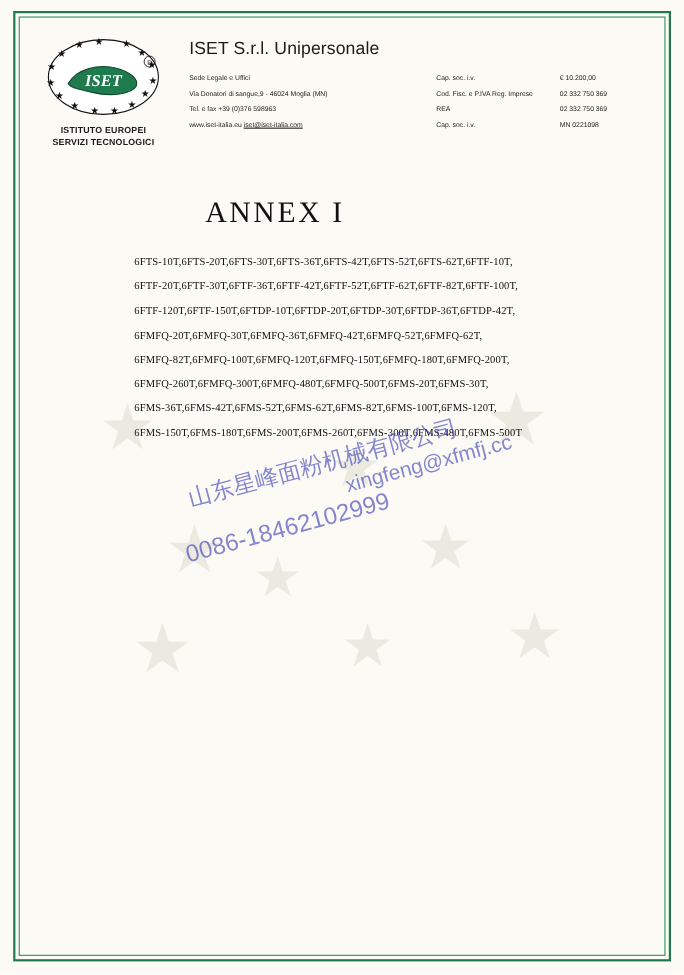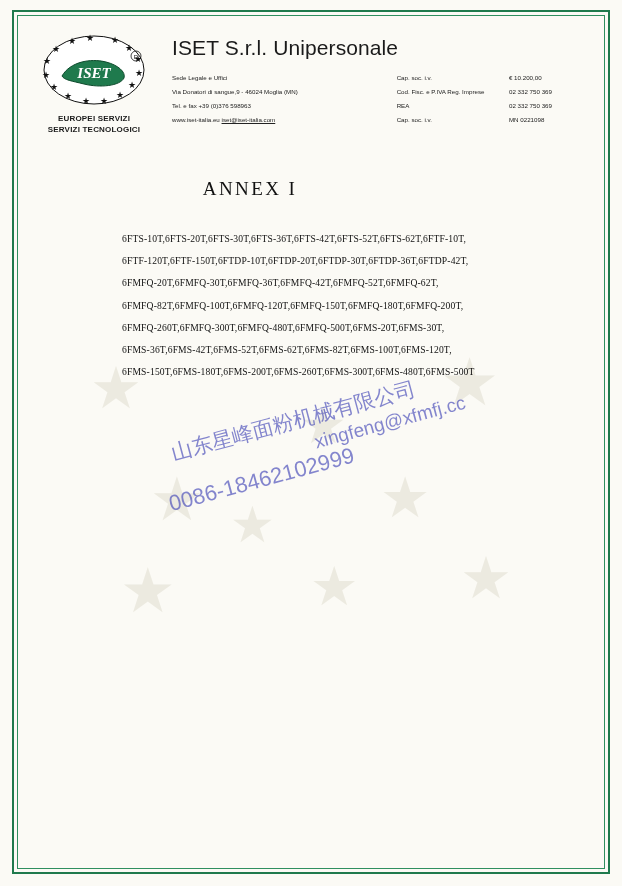--- a/index.html
+++ b/index.html
@@ -84,21 +84,21 @@
     color: #1a1a1a;
     line-height: 1.35;
     letter-spacing: 0.2px;
   }
   .company-block {
     flex: 1 1 auto;
     padding-left: 18px;
   }
   .company-name {
     font-family: "Liberation Sans", sans-serif;
-    font-size: 21px;
+    font-size: 16px;
     color: #1a1a1a;
     margin: 4px 0 10px 0;
     letter-spacing: 0.1px;
   }
   .detail-table {
     width: 100%;
     border-collapse: collapse;
     font-family: "Liberation Sans", sans-serif;
     font-size: 6.2px;
     color: #222;
@@ -117,21 +117,21 @@
   }
 
   
   .doc-title {
     position: absolute;
     top: 178px;
     left: 0;
     width: 500px;
     text-align: center;
     font-family: "Liberation Serif", serif;
-    font-size: 19px;
+    font-size: 27px;
     letter-spacing: 2.4px;
     color: #111;
   }
 
   
   .body-text {
     position: absolute;
     left: 122px;
     top: 228px;
     width: 388px;
@@ -221,21 +221,21 @@
             <text x="89" y="19" text-anchor="middle">★</text>
             <text x="75" y="11" text-anchor="middle">★</text>
           </g>
           <path d="M22 44 C30 30, 50 26, 66 30 C78 33, 86 40, 84 46 C80 54, 60 56, 44 52 C32 49, 24 48, 22 44 Z" fill="#1f7a4d" stroke="#0d4a2c" stroke-width="1"></path>
           <text x="54" y="46" text-anchor="middle" font-family="Liberation Serif" font-size="15" font-style="italic" font-weight="bold" fill="#ffffff">ISET</text>
           <circle cx="96" cy="24" r="5" fill="none" stroke="#111111" stroke-width="0.8"></circle>
           <text x="96" y="27" text-anchor="middle" font-family="Liberation Sans" font-size="6" fill="#111111">R</text>
         </svg>
       </div>
       <div class="logo-caption">
-        <div>EUROPEI SERVIZI</div>
+        <div>ISTITUTO EUROPEI</div>
         <div>SERVIZI TECNOLOGICI</div>
       </div>
     </div>
 
     <div class="company-block">
       <div class="company-name">ISET S.r.l. Unipersonale</div>
       <table class="detail-table">
         <tbody>
           <tr>
             <td class="col-left">Sede Legale e Uffici</td>
@@ -259,20 +259,21 @@
           </tr>
         </tbody>
       </table>
     </div>
   </div>
 
   <div class="doc-title">ANNEX I</div>
 
   <div class="body-text">
     <div class="body-line">6FTS-10T,6FTS-20T,6FTS-30T,6FTS-36T,6FTS-42T,6FTS-52T,6FTS-62T,6FTF-10T,</div>
+    <div class="body-line">6FTF-20T,6FTF-30T,6FTF-36T,6FTF-42T,6FTF-52T,6FTF-62T,6FTF-82T,6FTF-100T,</div>
     <div class="body-line">6FTF-120T,6FTF-150T,6FTDP-10T,6FTDP-20T,6FTDP-30T,6FTDP-36T,6FTDP-42T,</div>
     <div class="body-line">6FMFQ-20T,6FMFQ-30T,6FMFQ-36T,6FMFQ-42T,6FMFQ-52T,6FMFQ-62T,</div>
     <div class="body-line">6FMFQ-82T,6FMFQ-100T,6FMFQ-120T,6FMFQ-150T,6FMFQ-180T,6FMFQ-200T,</div>
     <div class="body-line">6FMFQ-260T,6FMFQ-300T,6FMFQ-480T,6FMFQ-500T,6FMS-20T,6FMS-30T,</div>
     <div class="body-line">6FMS-36T,6FMS-42T,6FMS-52T,6FMS-62T,6FMS-82T,6FMS-100T,6FMS-120T,</div>
     <div class="body-line">6FMS-150T,6FMS-180T,6FMS-200T,6FMS-260T,6FMS-300T,6FMS-480T,6FMS-500T</div>
   </div>
 
   <div class="watermark">
     <div class="wm-text wm1">山东星峰面粉机械有限公司</div>

